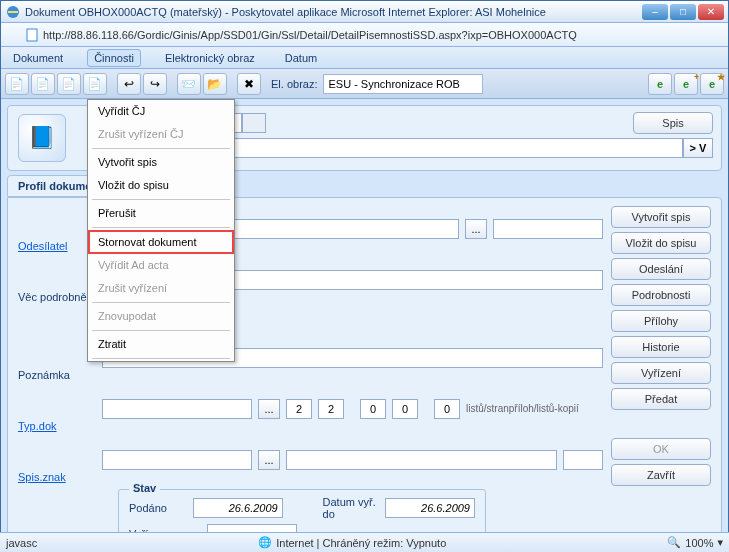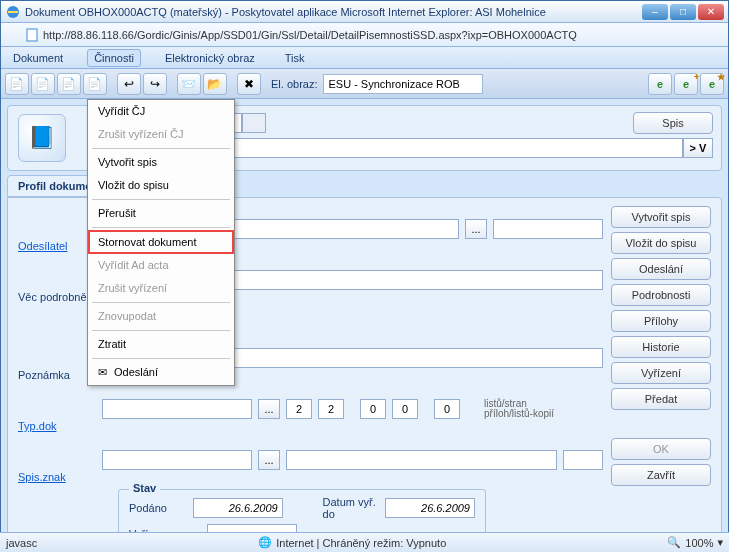--- a/index.html
+++ b/index.html
@@ -97,21 +97,21 @@
         <rect x="2" y="1" width="10" height="12" fill="#fff" stroke="#3a8ddb"></rect>
       </svg>
   </span>
   <span class="url">http://88.86.118.66/Gordic/Ginis/App/SSD01/Gin/Ssl/Detail/DetailPisemnostiSSD.aspx?ixp=OBHOX000ACTQ</span>
 </div>
 
 <div class="menubar">
   <span class="mi">Dokument</span>
   <span class="mi active">Činnosti</span>
   <span class="mi">Elektronický obraz</span>
-  <span class="mi">Tisk</span>
+  <span class="mi">Datum</span>
 </div>
 
 <div class="toolbar">
   <span class="tbtn">📄</span>
   <span class="tbtn">📄</span>
   <span class="tbtn">📄</span>
   <span class="tbtn">📄</span>
   <span class="tsep"></span>
   <span class="tbtn">↩</span>
   <span class="tbtn">↪</span>
@@ -141,21 +141,20 @@
       <div class="ditem"><span>Přerušit</span></div>
       <div class="dsep"></div>
       <div class="ditem highlight"><span>Stornovat dokument</span></div>
       <div class="ditem disabled"><span>Vyřídit Ad acta</span></div>
       <div class="ditem disabled"><span>Zrušit vyřízení</span></div>
       <div class="dsep"></div>
       <div class="ditem disabled"><span>Znovupodat</span></div>
       <div class="dsep"></div>
       <div class="ditem"><span>Ztratit</span></div>
       <div class="dsep"></div>
-      <div class="ditem"><span class="dicon">✉</span><span>Odeslání</span></div>
     </div>
 
   
   <div class="hdrpanel">
     <div class="logo">📘</div>
     <div class="hdrrow">
       <span class="lbl" style="width:24px">ČJ</span>
       <input class="inp" style="width: 130px;" value="ouho 306/2009">
       <span class="smallbox"></span>
       <span style="flex:1"></span>
@@ -190,21 +189,21 @@
         <span class="flab link">Typ.dok</span>
         <input class="inp" style="width: 150px;">
         <span class="dotsbtn">...</span>
         <input class="numbox" value="2" style="">
         <input class="numbox" value="2" style="">
         <span style="width:4px"></span>
         <input class="numbox" value="0" style="">
         <input class="numbox" value="0" style="">
         <span style="width:4px"></span>
         <input class="numbox" value="0" style="">
-        <span style="display:flex;flex-direction:column;margin-left:18px">
+        <span style="display:flex;flex-direction:row;margin-left:0">
           <span class="stub">listů/stran</span>
           <span class="stub">příloh/listů-kopií</span>
         </span>
       </div>
       <div class="formrow">
         <span class="flab link">Spis.znak</span>
         <input class="inp" style="width: 150px;">
         <span class="dotsbtn">...</span>
         <input class="inp" style="flex: 1 1 0%;">
         <input class="inp" style="width: 40px;">

